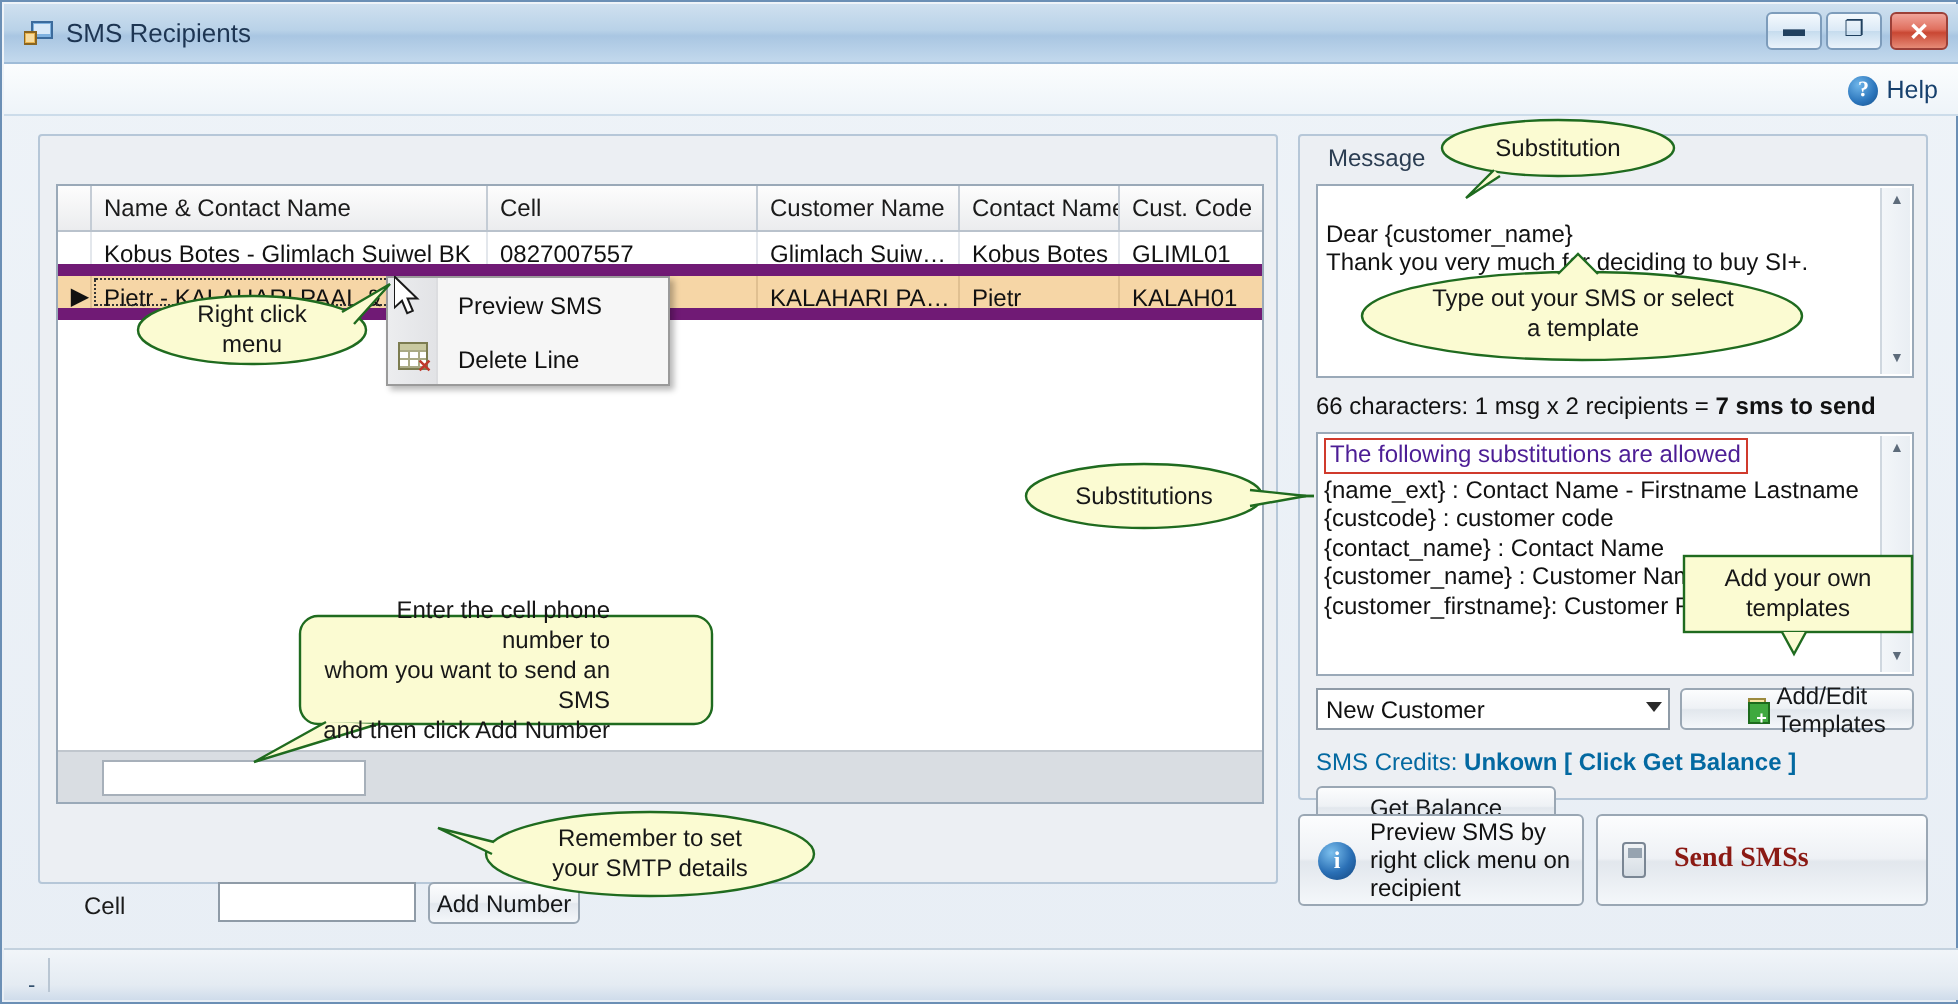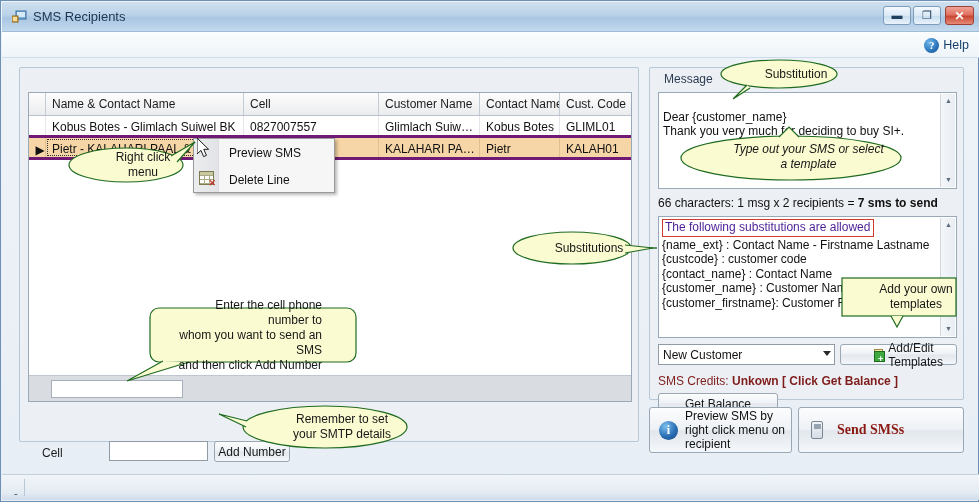--- a/index.html
+++ b/index.html
@@ -102,21 +102,21 @@
     border-right:1px solid #c4ccd5; padding:4px 0 0 6px;
     font-size:12px; color:#1b1b1b; overflow:hidden; white-space:nowrap;
   }
   .c0 { width:17px; flex:0 0 17px; }
   .c1 { width:198px; flex:0 0 198px; }
   .c2 { width:135px; flex:0 0 135px; }
   .c3 { width:101px; flex:0 0 101px; }
   .c4 { width:80px; flex:0 0 80px; }
   .c5 { width:72px; flex:0 0 72px; }
 
-  .grid-row { display:flex; height:22px; border-bottom:3px solid #701a75; }
+  .grid-row { display:flex; height:22px; border-bottom:6px solid #701a75; }
   .grid-row .cell {
     padding:4px 0 0 6px; font-size:12px; color:#111;
     overflow:hidden; white-space:nowrap; text-overflow:ellipsis;
     border-right:1px solid #e3e7ec;
   }
   .grid-row.selected { background:#f6d6a6; }
   .grid-row.selected .cell { border-right:1px solid #e0c091; }
   .rowmarker { display:flex; align-items:center; justify-content:center; color:#333; font-size:8px; }
   .cell-focus { outline:1px dotted #333; outline-offset:-2px; }
   #grid-newrow { display:flex; height:26px; align-items:center;
@@ -197,21 +197,21 @@
   }
   .plus-icon:after {
     content:""; position:absolute; right:-3px; bottom:-2px; width:9px; height:9px;
     background:#3fa93f; border:1px solid #1d6b1d;
   }
   .plus-icon:before {
     content:"+"; position:absolute; right:-3px; bottom:-4px; width:9px; height:9px;
     color:#fff; font-size:9px; font-weight:bold; line-height:9px; text-align:center; z-index:2;
   }
 
-  #credits-line { position:absolute; left:8px; top:306px; font-size:12px; color:#7f1d1d; }
+  #credits-line { position:absolute; left:8px; top:306px; font-size:12px; color:#0369a1; }
   #credits-line b { font-weight:bold; }
   #get-balance-btn { position:absolute; left:8px; top:325px; width:120px; height:21px; }
 
   
   #preview-btn {
     position:absolute; left:648px; top:406px; width:143px; height:46px;
     display:flex; align-items:center; gap:7px; padding-left:9px;
     justify-content:flex-start;
   }
   .info-icon {
@@ -284,28 +284,28 @@
   
   #cursor { position:absolute; left:196px; top:137px; width:16px; height:22px; }
 
   
   .callout {
     position:absolute;
     font-size:12px; color:#171717; text-align:center;
     line-height:15px; z-index:40;
   }
   .callout .body {
-    position:absolute; left:17px; top:0; width:100%; height:100%;
+    position:absolute; left:0; top:0; width:100%; height:100%;
     display:flex; flex-direction:column; align-items:center; justify-content:center;
     padding:1px 8px;
   }
   .callout svg { position:absolute; left:0; top:0; overflow:visible; }
 
   #co-substitution { left:718px; top:58px; width:120px; height:30px; }
-  #co-typeout { left:678px; top:132px; width:225px; height:48px;font-style:italic; }
+  #co-typeout { left:678px; top:132px; width:225px; height:48px; }
   #co-rightclick { left:66px; top:145px; width:118px; height:38px; }
   #co-substitutions { left:510px; top:230px; width:122px; height:34px; }
   #co-addyourown { left:840px; top:276px; width:116px; height:40px;border-radius:10px; }
   #co-entercell { left:148px; top:306px; width:164px; height:56px;text-align:right; }
   #co-selecttemplate { left:428px; top:306px; width:206px; height:56px; }
   #co-remember { left:240px; top:404px; width:168px; height:44px; }
 </style>
 </head>
 <body>
 

